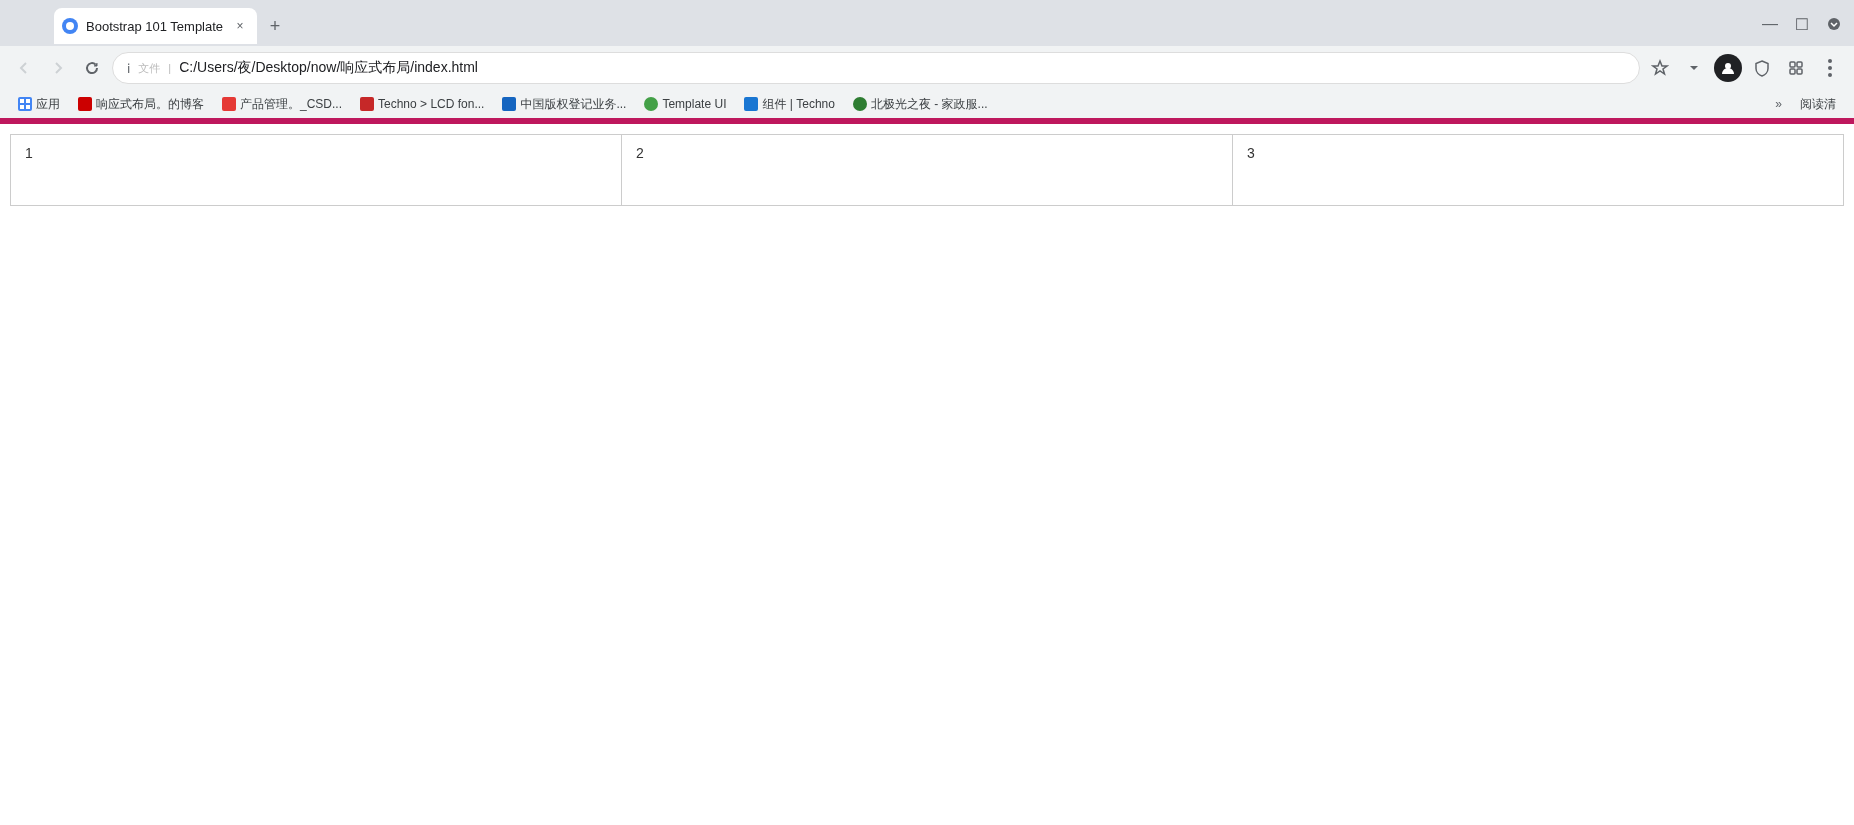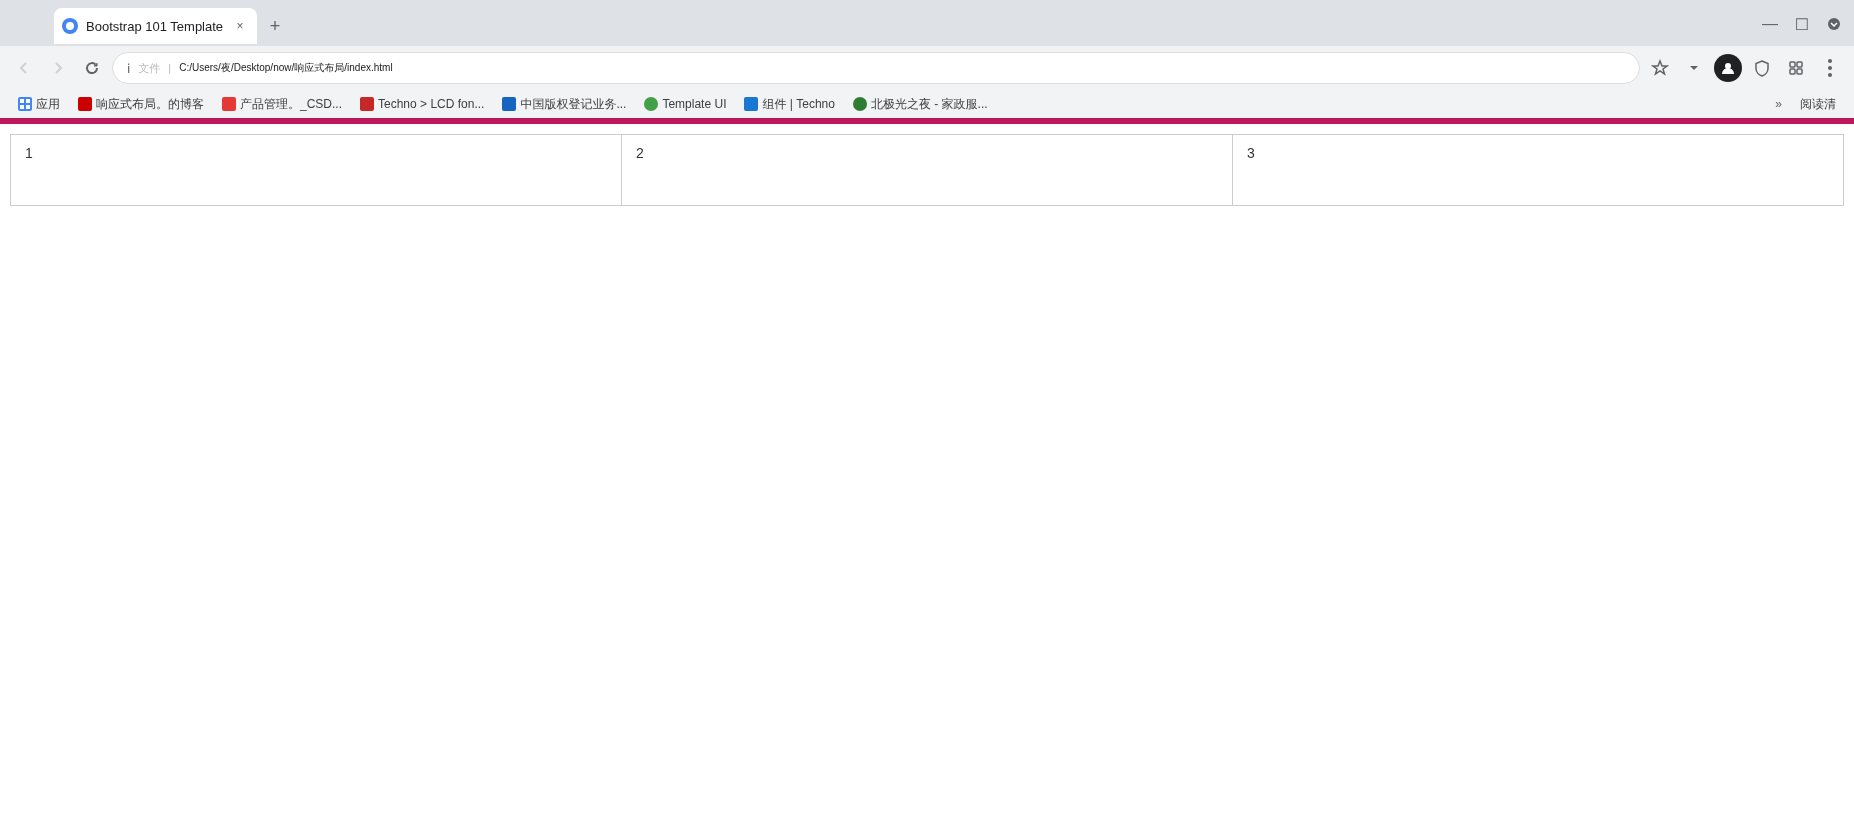--- a/index.html
+++ b/index.html
@@ -144,21 +144,21 @@
       font-size: 13px;
       flex-shrink: 0;
     }
 
     .address-separator {
       color: #bbb;
       font-size: 11px;
     }
 
     .address-text {
-      font-size: 10px;
+      font-size: 14px;
       color: #202124;
       flex: 1;
     }
 
     .nav-actions {
       display: flex;
       align-items: center;
       gap: 6px;
     }
 

